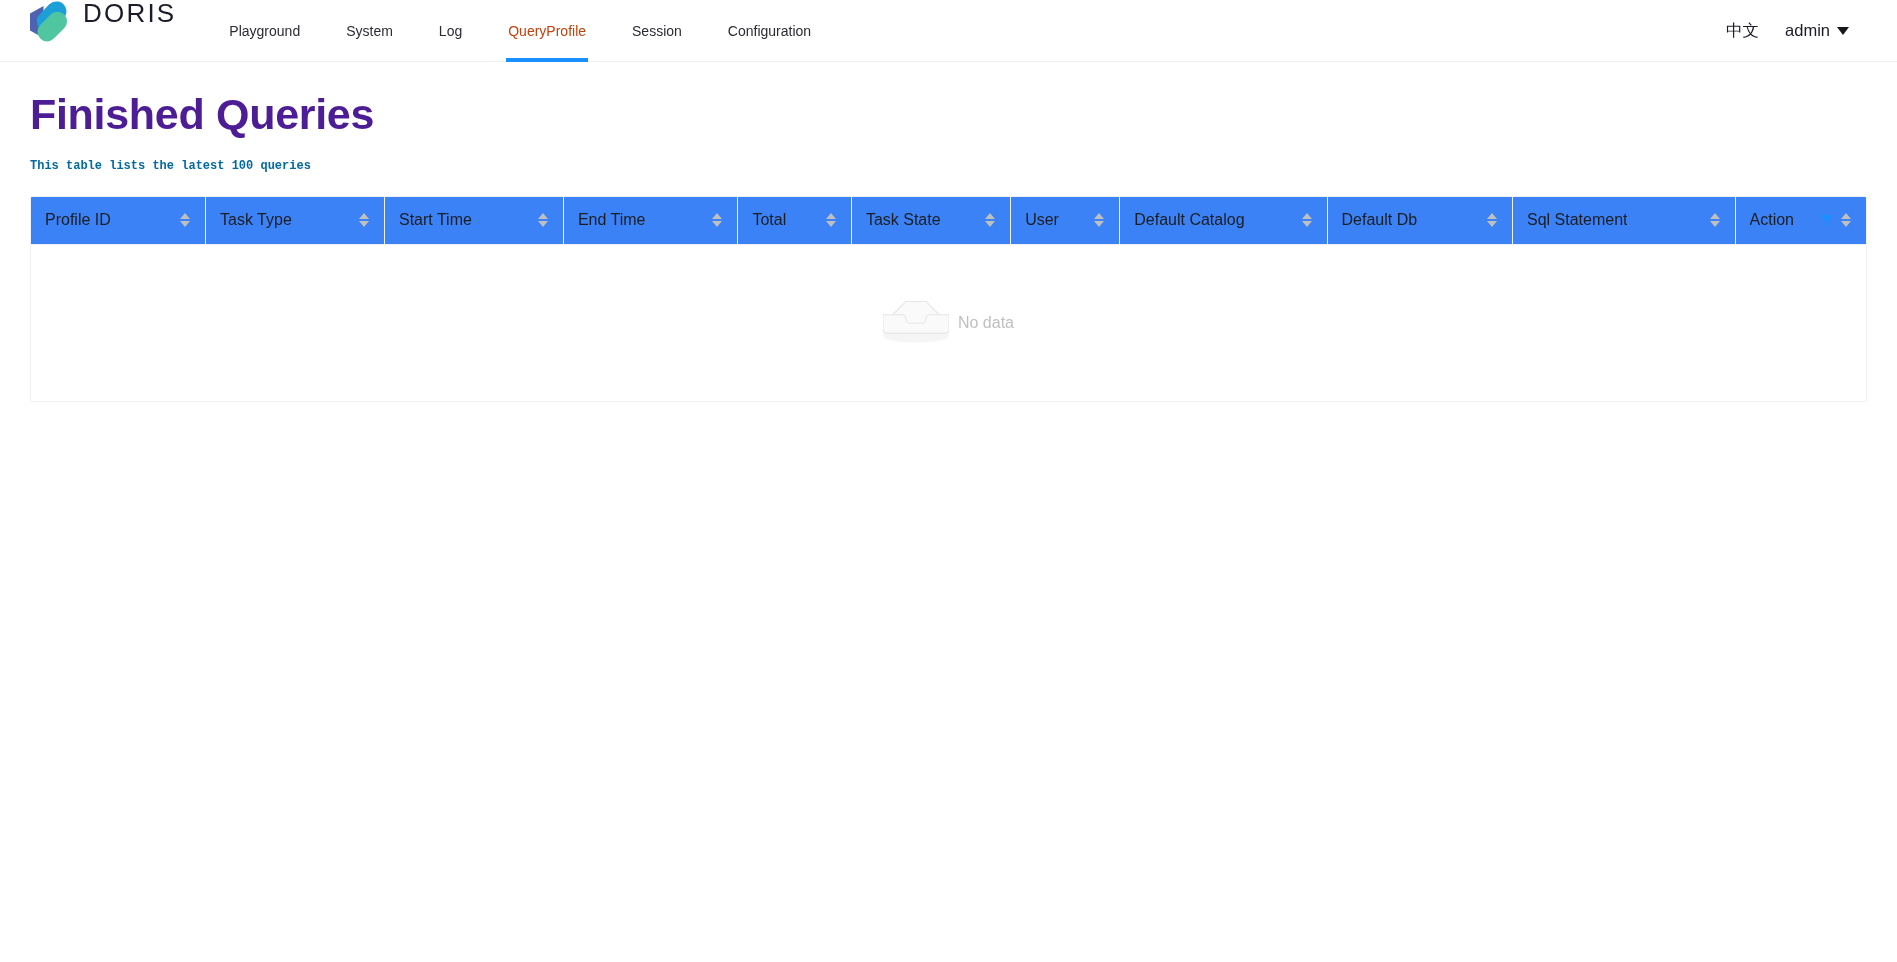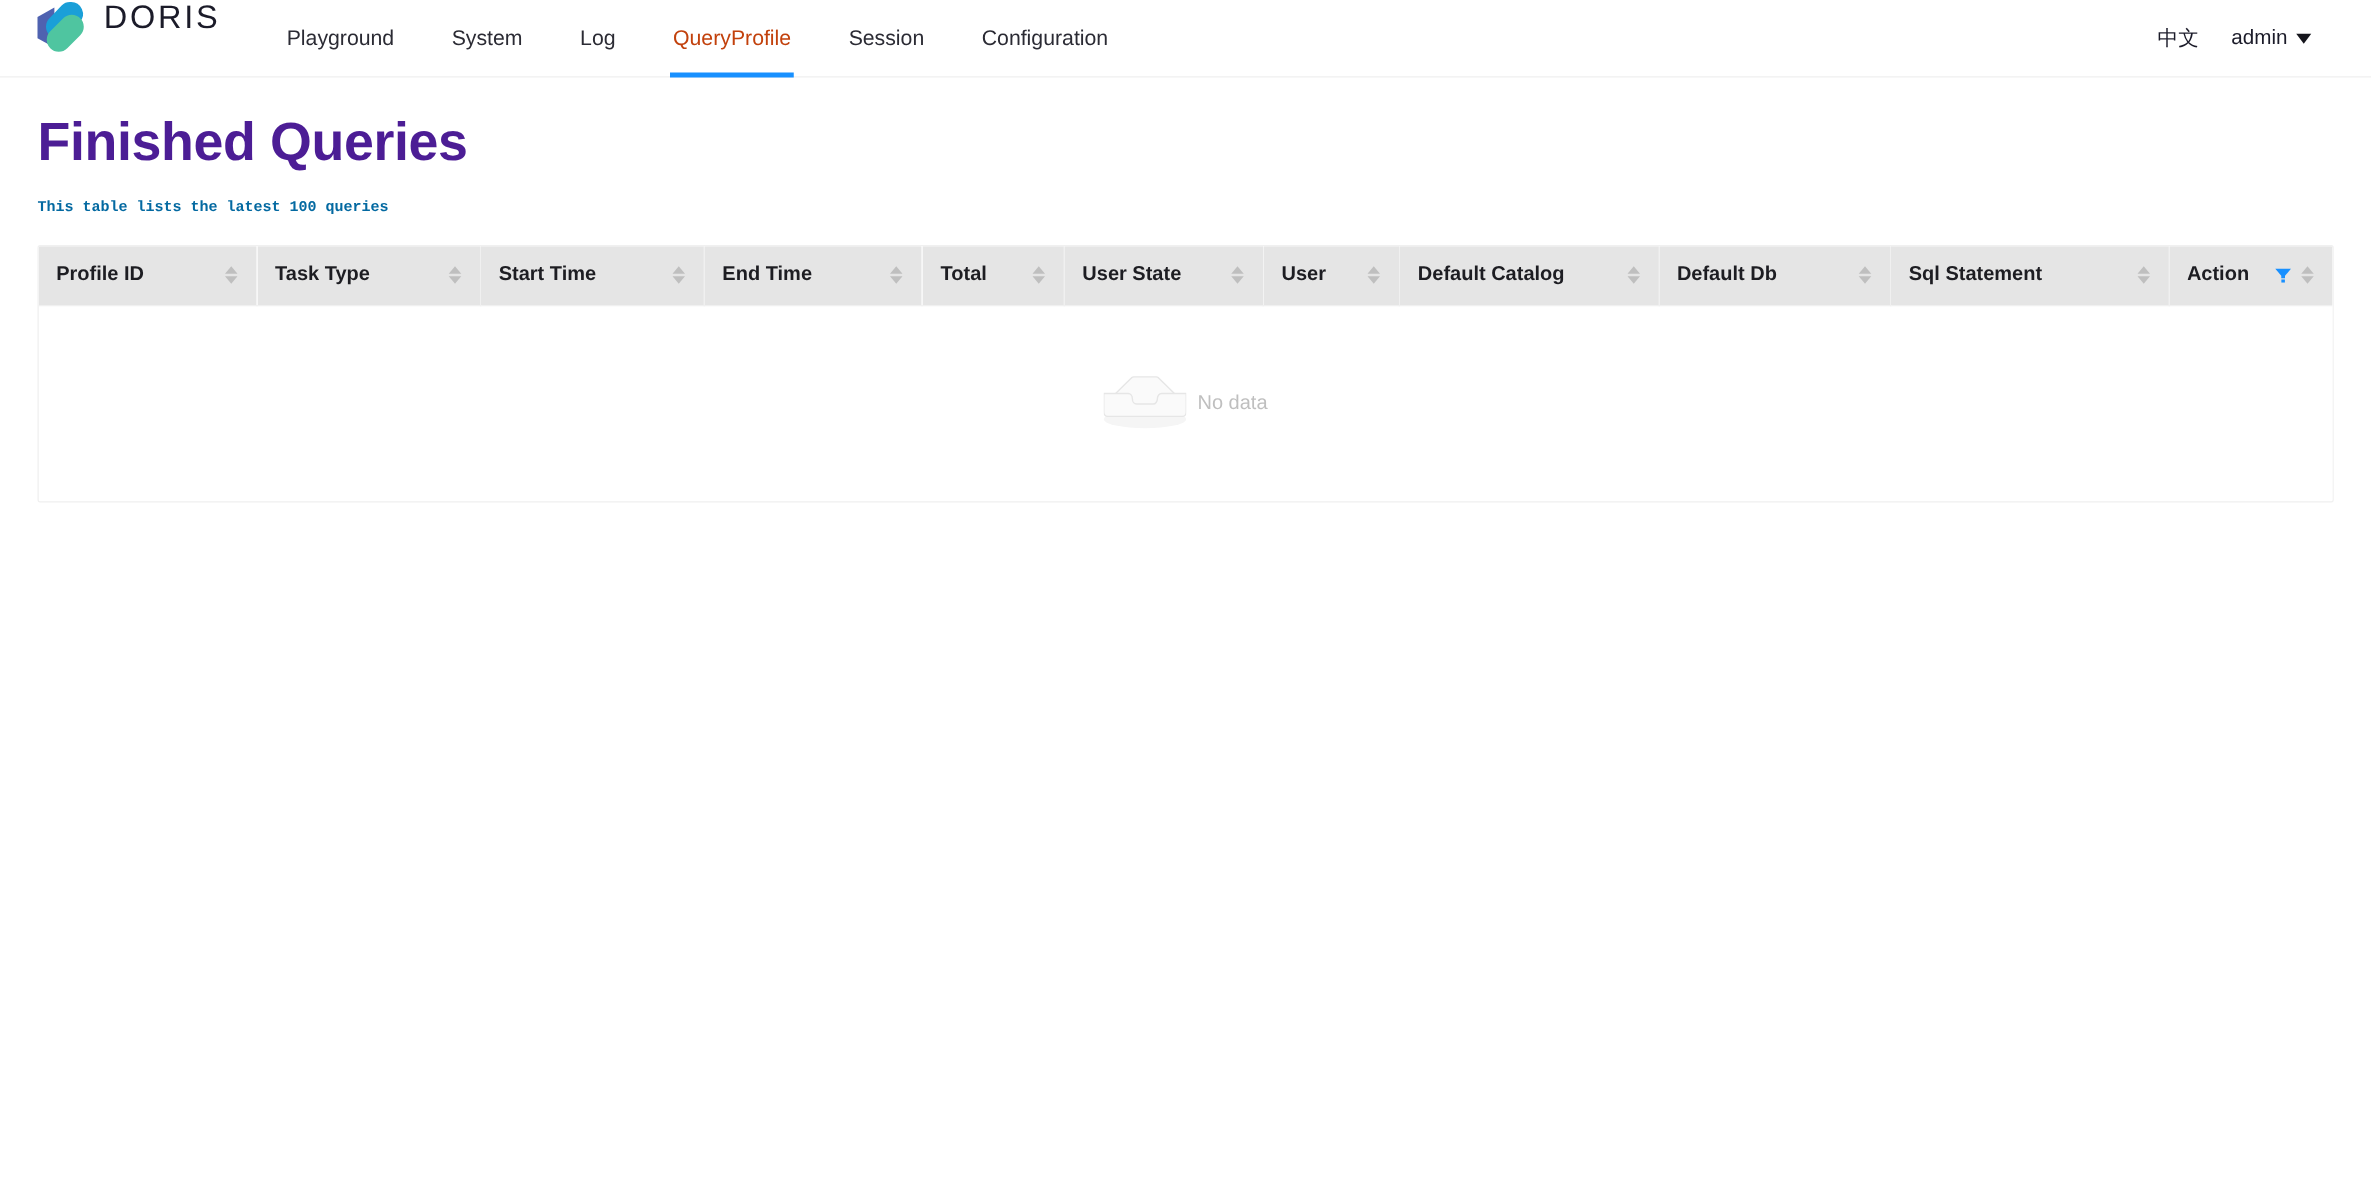--- a/index.html
+++ b/index.html
@@ -44,21 +44,21 @@
     display: flex;
     align-items: center;
     height: 100%;
   }
   .nav-item {
     position: relative;
     height: 100%;
     display: flex;
     align-items: center;
     padding: 0 23px;
-    font-size: 17px;
+    font-size: 14px;
     color: #2b2b34;
     cursor: pointer;
     white-space: nowrap;
   }
   .nav-item.active { color: #c2410c; }
   .nav-item.active::after {
     content: "";
     position: absolute;
     left: 21px; right: 21px;
     bottom: -1px;
@@ -123,25 +123,25 @@
     border-radius: 2px;
     background: #ffffff;
     overflow: hidden;
   }
   table.q-table {
     width: 100%;
     border-collapse: collapse;
     table-layout: fixed;
   }
   table.q-table thead th {
-    background: #e5e5e5;
+    background: #3b82f6;
     border-bottom: 1px solid #f0f0f0;
     border-right: 1px solid #f0f0f0;
     font-size: 16px;
-    font-weight: 700;
+    font-weight: 400;
     color: #1d1d22;
     text-align: left;
     padding: 13px 14px;
     height: 47px;
     white-space: nowrap;
     position: relative;
     cursor: pointer;
     vertical-align: middle;
   }
   table.q-table thead th:last-child { border-right: none; }
@@ -304,21 +304,21 @@
               <span class="th-tools">
                 <span class="sorter">
                     <i class="up"></i>
                     <i class="down"></i>
                   </span>
               </span>
             </div>
           </th>
           <th>
             <div class="th-inner">
-              <span class="th-label">User State</span>
+              <span class="th-label">Task State</span>
               <span class="th-tools">
                 <span class="sorter">
                     <i class="up"></i>
                     <i class="down"></i>
                   </span>
               </span>
             </div>
           </th>
           <th>
             <div class="th-inner">

